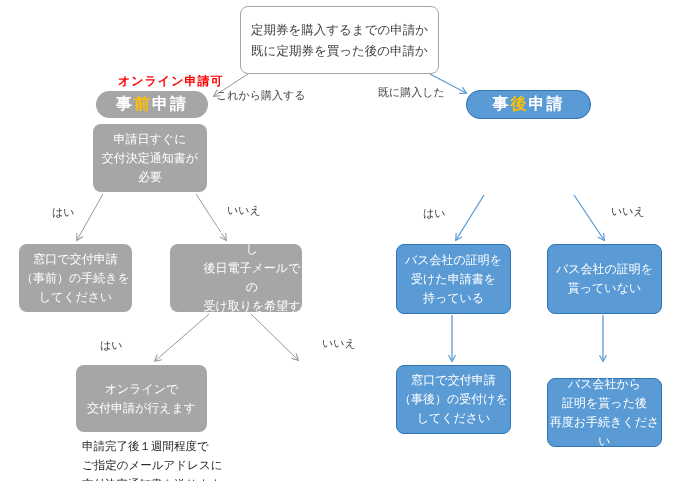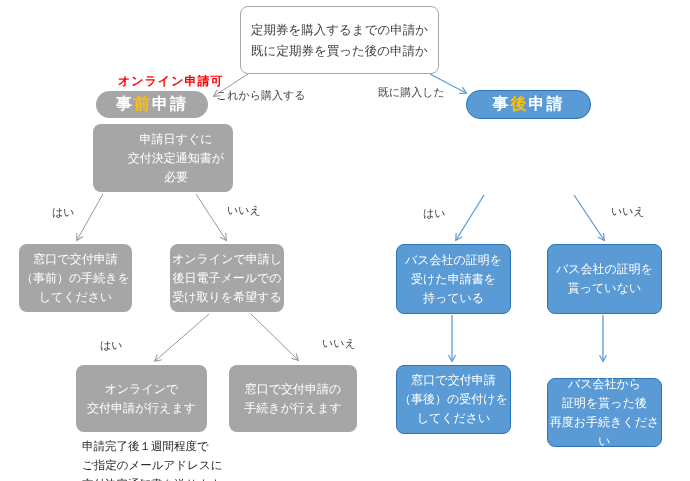--- a/index.html
+++ b/index.html
@@ -32,24 +32,24 @@
   .pill-left{left:96px;top:91px;width:112px;background:#a6a6a6;}
   .pill-right{left:466px;top:90px;width:123px;background:#5b9bd5;border:1px solid #2e75b6;}
   .pill .hl{color:#ffc000;}
   
   .fbox{
     display:flex;align-items:center;justify-content:center;
     text-align:center;color:#ffffff;font-size:12px;line-height:19px;
   }
   .gray{background:#a6a6a6;}
   .blue{background:#5b9bd5;border:1px solid #2e75b6;}
-  .q1{left:93px;top:124px;width:114px;height:68px;padding-left:26px;}
+  .q1{left:93px;top:124px;width:114px;height:68px;}
   .q2{left:473px;top:124px;width:112px;height:68px;}
   .bxA{left:19px;top:244px;width:113px;height:68px;}
-  .bxB{left:170px;top:244px;width:114px;height:68px;}
+  .bxB{left:170px;top:244px;width:100px;height:68px;padding-left:32px;}
   .bxC{left:76px;top:365px;width:131px;height:67px;}
   .bxD{left:229px;top:365px;width:128px;height:67px;}
   .bxE{left:396px;top:244px;width:113px;height:68px;}
   .bxF{left:547px;top:244px;width:113px;height:68px;}
   .bxG{left:396px;top:365px;width:113px;height:67px;}
   .bxH{left:547px;top:378px;width:113px;height:67px;}
   
   .lbl{font-size:11px;color:#404040;}
   .lbl-purchase{left:216px;top:88px;}
   .lbl-bought{left:378px;top:85px;}
@@ -115,22 +115,20 @@
   <div class="abs fbox gray bxA pre">窓口で交付申請
 （事前）の手続きを
 してください</div>
   <div class="abs fbox gray bxB pre">オンラインで申請し
 後日電子メールでの
 受け取りを希望する</div>
   <div class="abs lbl lbl-yes2">はい</div>
   <div class="abs lbl lbl-no2">いいえ</div>
   <div class="abs fbox gray bxC pre">オンラインで
 交付申請が行えます</div>
-  <div class="abs fbox gray bxD pre">窓口で交付申請の
-手続きが行えます</div>
   <div class="abs footnote pre">申請完了後１週間程度で
 ご指定のメールアドレスに
 交付決定通知書を送ります</div>
 
   <div class="abs pill pill-right">
     <span>事</span>
       <span class="hl">後</span>
       <span>申請</span>
   </div>
   <div class="abs lbl lbl-bought">既に購入した</div>

